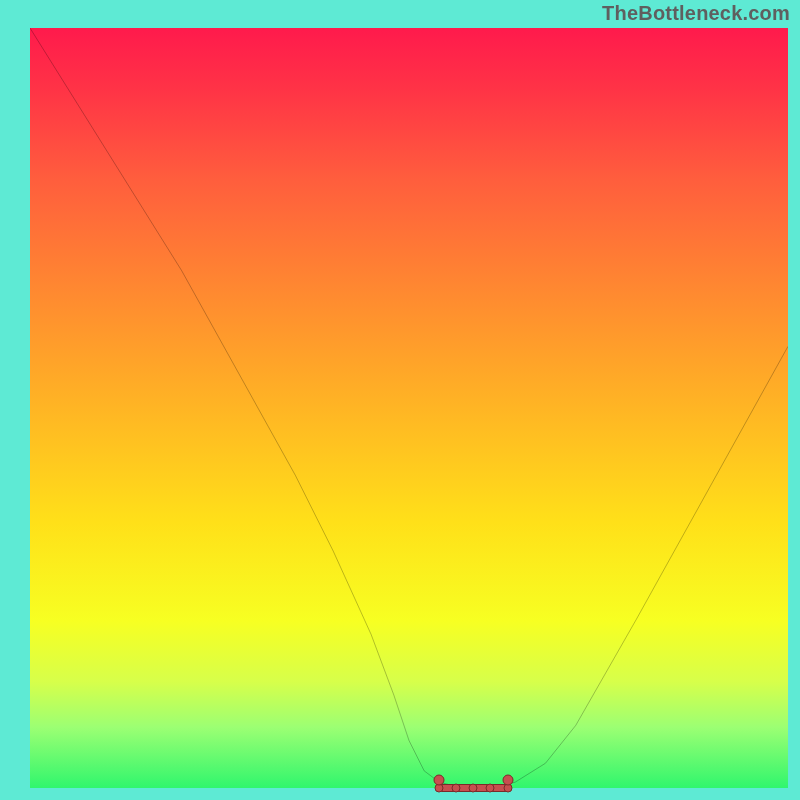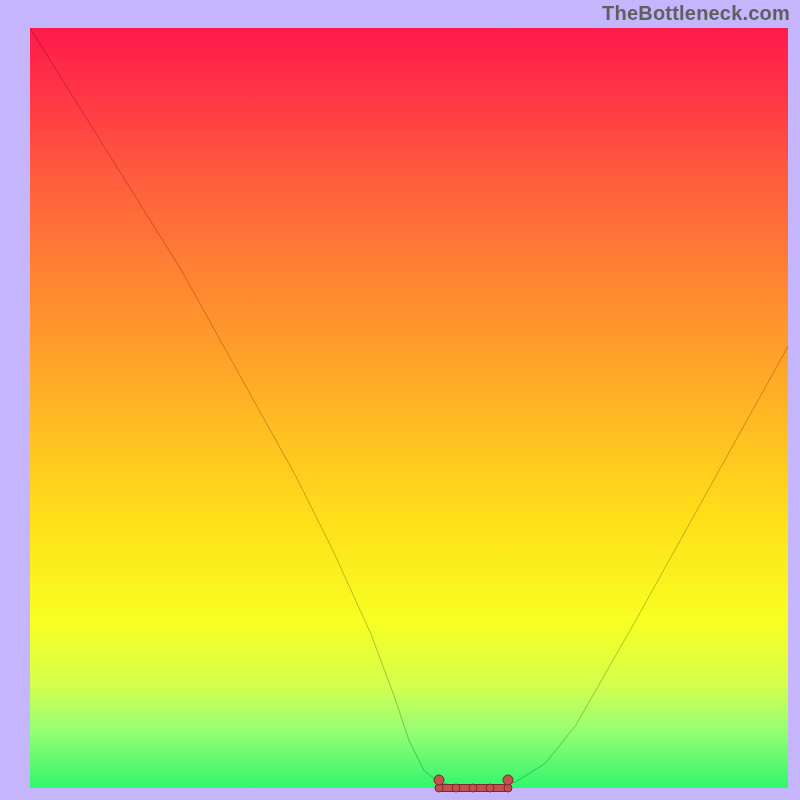--- a/index.html
+++ b/index.html
@@ -8,21 +8,21 @@
     width: 800px;
     height: 800px;
     background: #000;
     font-family: Arial, Helvetica, sans-serif;
     overflow: hidden;
   }
   .frame {
     position: relative;
     width: 800px;
     height: 800px;
-    background: #c4b5fd;
+    background: #5eead4;
   }
   .watermark {
     position: absolute;
     top: 2px;
     right: 10px;
     color: #5f5f5f;
     font-size: 20px;
     font-weight: 600;
     font-family: Arial, sans-serif;
     letter-spacing: 0.2px;

